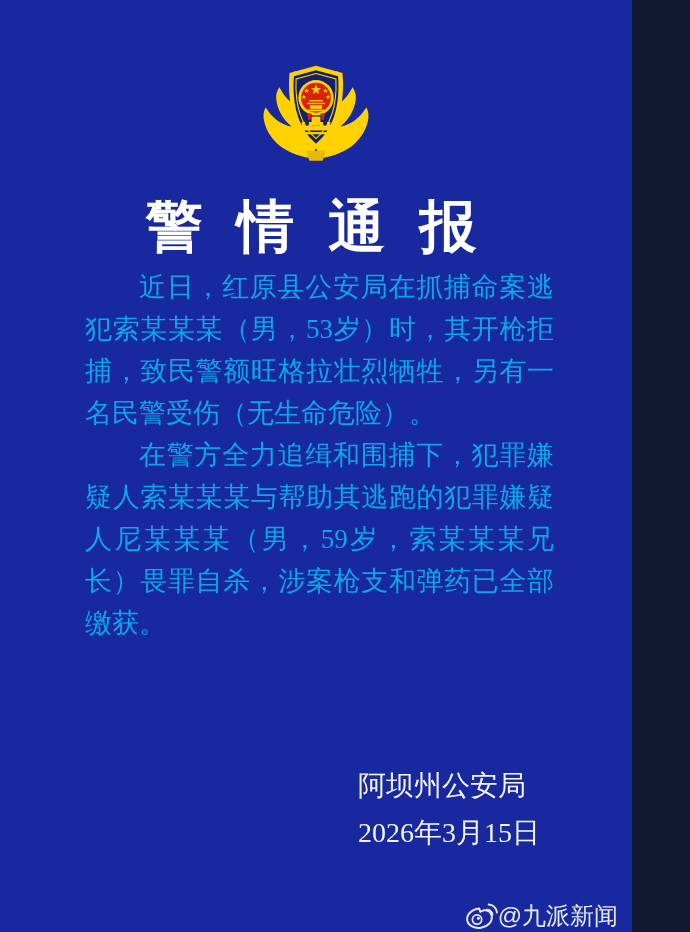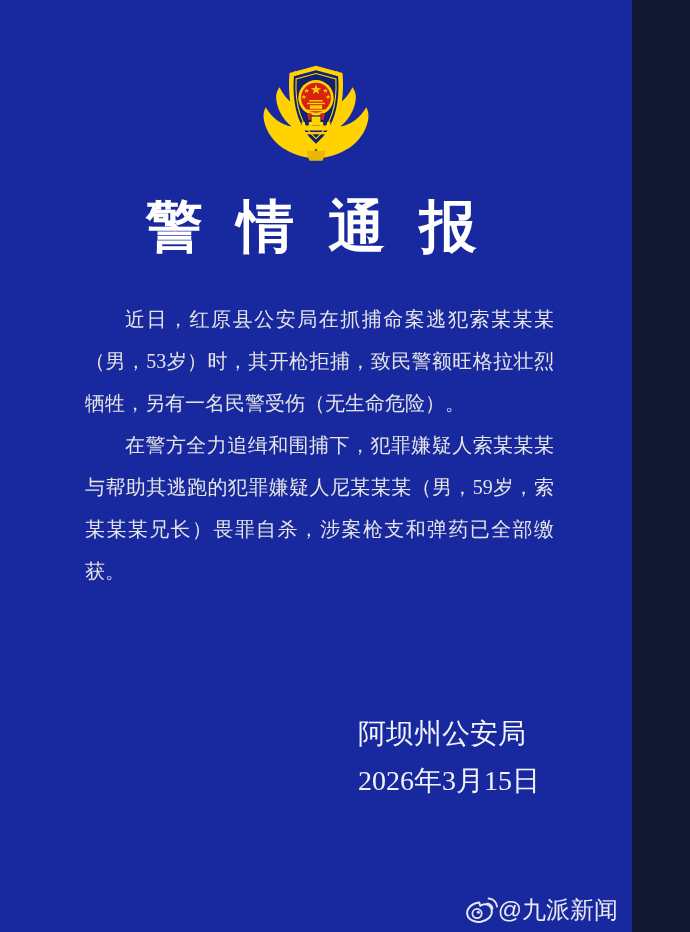--- a/index.html
+++ b/index.html
@@ -24,42 +24,41 @@
   .notice-title {
     margin-top: 26px;
     text-align: center;
     font-size: 57px;
     font-weight: bold;
     letter-spacing: 10px;
     color: #ffffff;
     white-space: nowrap;
   }
   .notice-body {
-    margin-top: 32px;
     padding: 0 78px 0 85px;
-    font-size: 20px;
+    font-size: 27px;
     line-height: 42px;
     text-align: justify;
-    color: #e5e5e5;
+    color: #0ea5e9;
   }
   .notice-body p {
     text-indent: 2em;
     margin: 0;
   }
   .signature-block {
     margin-top: 118px;
     margin-left: 358px;
     font-size: 28px;
     line-height: 47px;
     color: #f4f4f8;
   }
   .watermark {
     position: absolute;
     right: 14px;
-    bottom: 6px;
+    bottom: 0;
     display: flex;
     align-items: center;
     color: #e9e9f2;
     font-size: 24px;
     font-family: "Liberation Sans", "DejaVu Sans", sans-serif;
   }
   .watermark svg { display: block; }
 </style>
 </head>
 <body>

